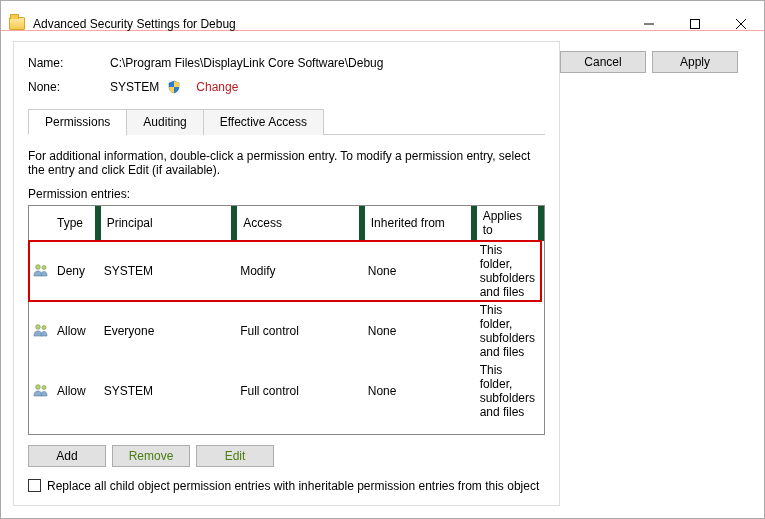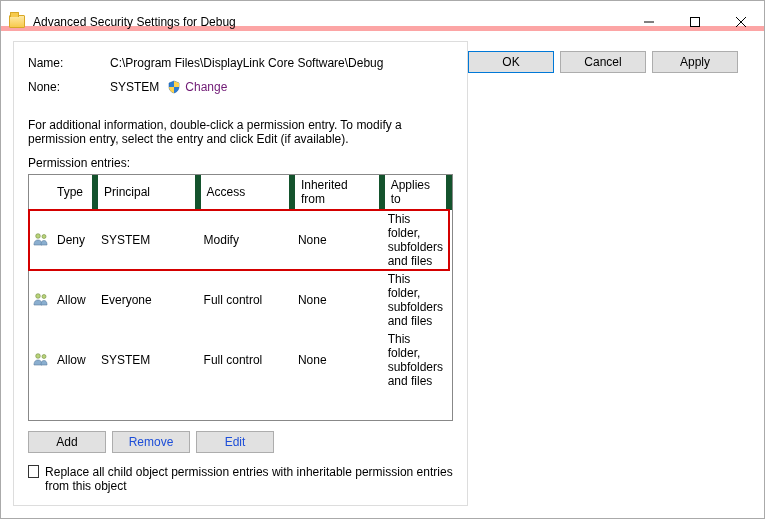--- a/index.html
+++ b/index.html
@@ -1,50 +1,50 @@
 <!DOCTYPE html>
 <html><head>
 <meta charset="utf-8">
 <style>
 * { box-sizing: border-box; margin: 0; padding: 0; }
 body { font-family: "Segoe UI", Tahoma, sans-serif; font-size: 12px; color: #000; background: #fff; width: 765px; height: 519px; overflow: hidden; }
 .window { width: 765px; height: 519px; border: 1px solid #aaa; display: flex; flex-direction: column; }
-.titlebar { height: 30px; display: flex; align-items: center; padding: 16px 0 0 8px; border-bottom: 5px solid #fca5a5; }
+.titlebar { height: 30px; display: flex; align-items: center; padding: 16px 0 0 8px; border-bottom: 1px solid #fca5a5; }
 .titlebar .folder-icon { width: 16px; height: 13px; background: linear-gradient(#ffe9a6,#f7ca4d); border: 1px solid #d8a826; border-radius: 1px; position: relative; margin-right: 8px; }
 .titlebar .folder-icon::before { content: ""; position: absolute; top: -4px; left: 0; width: 7px; height: 4px; background: #f7ca4d; border: 1px solid #d8a826; border-bottom: none; border-radius: 1px 1px 0 0; }
 .titlebar .title { flex: 1; font-size: 12px; }
 .winbtns { display: flex; height: 100%; }
 .winbtn { width: 46px; display: flex; align-items: center; justify-content: center; }
 .winbtn svg { width: 10px; height: 10px; stroke: #000; stroke-width: 1; fill: none; }
 .content { flex: 1; padding: 10px 12px 12px 12px; display: flex; flex-direction: row; }
 .inner { border: 1px solid #ddd; flex: 1; padding: 14px 14px 12px 14px; display: flex; flex-direction: column; }
 .row { display: flex; align-items: center; margin-bottom: 10px; font-size: 12px; }
 .row .label { width: 82px; }
 .row .value { }
 .shield { display: inline-block; width: 14px; height: 14px; position: relative; margin: 0 4px 0 8px; vertical-align: -3px; }
 .shield svg { width: 14px; height: 14px; }
-.link { color: #701a75; cursor: pointer; }
+.link { color: #b91c1c; cursor: pointer; margin-left: 11px; }
 .tabs { display: flex; border-bottom: 1px solid #ccc; margin-top: 4px; }
 .tab { padding: 5px 16px; border: 1px solid #ccc; border-bottom: none; background: #f5f5f5; font-size: 12px; position: relative; top: 1px; margin-right: -1px; }
 .tab.active { background: #fff; border-bottom: 1px solid #fff; }
 .info { margin: 14px 0 10px 0; font-size: 12px; }
 .entries-label { font-size: 12px; margin-bottom: 4px; }
 .table-wrap { border: 1px solid #888; flex: 1; min-height: 160px; background: #fff; }
 table { width: 100%; border-collapse: collapse; font-size: 12px; }
 thead th { text-align: left; font-weight: normal; padding: 3px 6px; background: #fff; border-right: 6px solid #14532d; border-bottom: 1px solid #e5e5e5; }
 thead th:first-child { width: 22px; border-right: none; padding: 3px 2px; }
 tbody td { padding: 2px 6px; vertical-align: middle; }
 tbody td:first-child { width: 22px; padding: 2px 2px 2px 4px; }
 tbody tr.highlight td { position: relative; }
 tbody tr.highlight { outline: 2px solid #d40000; outline-offset: -1px; }
 .users-icon { width: 16px; height: 14px; display: inline-block; position: relative; }
 .users-icon svg { width: 16px; height: 14px; }
 .btnrow { display: flex; gap: 6px; margin-top: 10px; }
 .btn { min-width: 78px; height: 22px; border: 1px solid #adadad; background: #e1e1e1; font-size: 12px; font-family: inherit; display: inline-flex; align-items: center; justify-content: center; padding: 0 12px; }
-.btn.disabled { color: #1d4ed8; }
+.btn.disabled { color: #4d7c0f; }
 .enable-row { margin-top: 10px; }
 .replace-row { display: flex; align-items: flex-start; gap: 6px; margin-top: 12px; font-size: 12px; }
 .checkbox { width: 13px; height: 13px; border: 1px solid #333; background: #fff; display: inline-block; }
 .footer { display: flex; justify-content: flex-end; gap: 6px; padding: 10px 14px 0 0; }
 .footer .btn.primary { border: 1px solid #0078d7; }
 .col-type { width: 50px; }
 .col-principal { width: 180px; }
 .col-access { width: 170px; }
 .col-inherited { width: 140px; }
 </style>
@@ -89,20 +89,25 @@
         <span class="shield">
           <svg viewBox="0 0 14 14">
               <path d="M7 1 L12 3 L12 7 C12 10 9.5 12.5 7 13 C4.5 12.5 2 10 2 7 L2 3 Z" fill="#2b7cd3" stroke="#1a5799" stroke-width="0.5"></path>
               <path d="M7 1 L12 3 L12 7 L7 7 Z" fill="#ffd24d"></path>
               <path d="M7 7 L7 13 C4.5 12.5 2 10 2 7 Z" fill="#ffd24d"></path>
             </svg>
         </span>
         <span class="link">Change</span>
       </div>
 
+      <div class="tabs">
+        <div class="tab active">Permissions</div>
+        <div class="tab">Auditing</div>
+        <div class="tab">Effective Access</div>
+      </div>
 
       <div class="info">For additional information, double-click a permission entry. To modify a permission entry, select the entry and click Edit (if available).</div>
       <div class="entries-label">Permission entries:</div>
 
       <div class="table-wrap">
         <table>
           <thead>
             <tr>
               <th></th>
               <th class="col-type">Type</th>
@@ -164,18 +169,17 @@
 
 
       <div class="replace-row">
         <span class="checkbox"></span>
         <span>Replace all child object permission entries with inheritable permission entries from this object</span>
       </div>
 
     </div>
 
     <div class="footer">
-      <button class="btn primary" style="min-width:86px">OK</button>
       <button class="btn" style="min-width:86px">Cancel</button>
       <button class="btn" style="min-width:86px">Apply</button>
     </div>
   </div>
 </div>
 
 </body></html>

